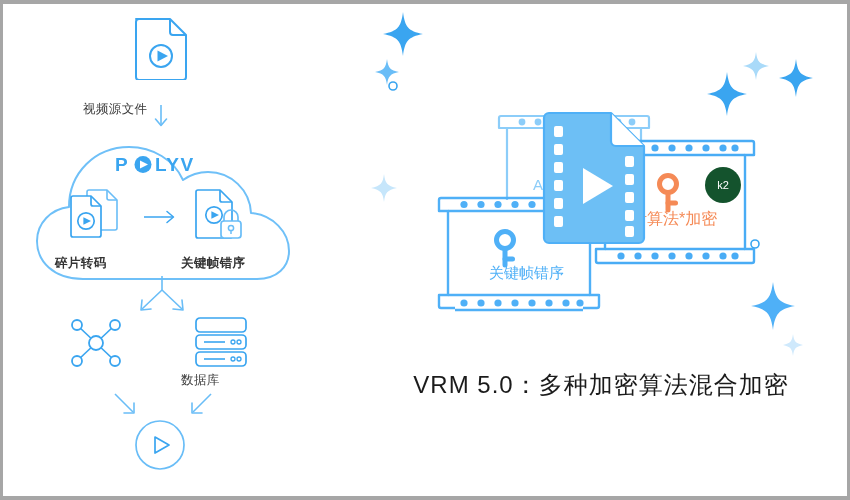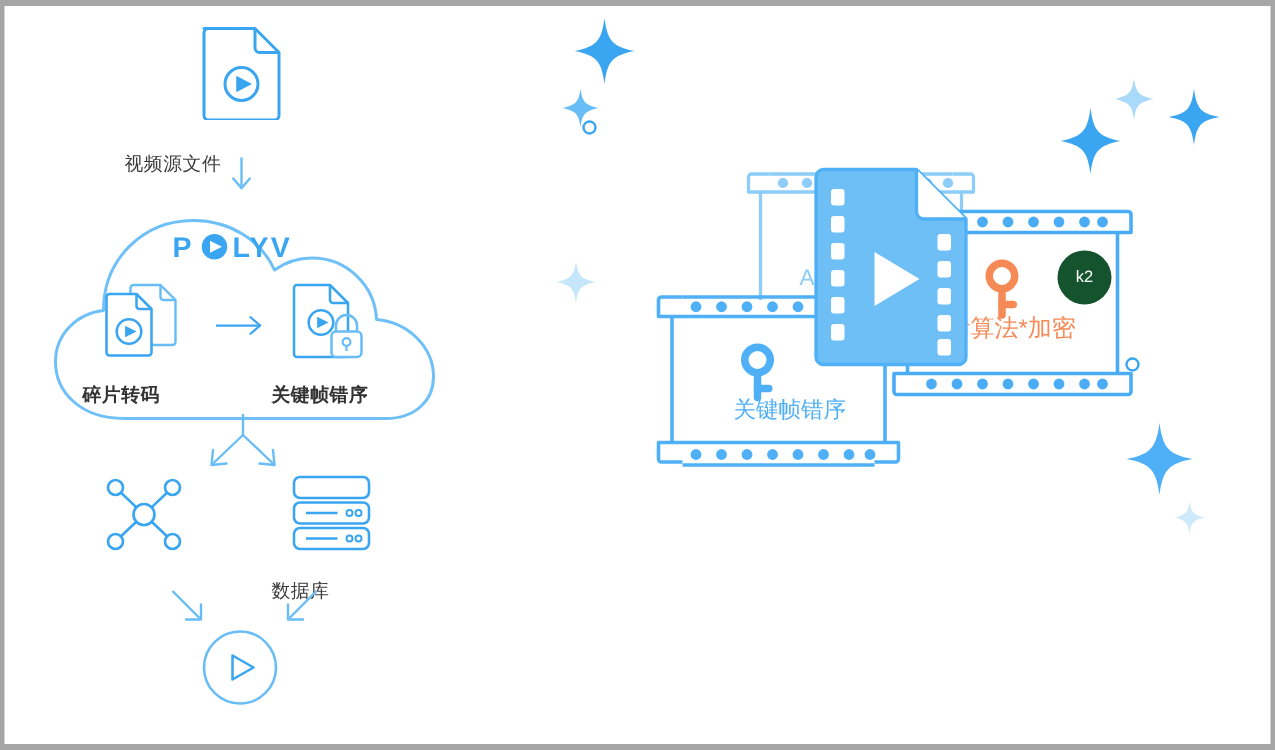--- a/index.html
+++ b/index.html
@@ -168,21 +168,21 @@
         <rect x="3" y="19" width="50" height="14" rx="4" fill="#fff" stroke="#3aa5f0" stroke-width="1.7"></rect>
         <rect x="3" y="36" width="50" height="14" rx="4" fill="#fff" stroke="#3aa5f0" stroke-width="1.7"></rect>
         <line x1="11" y1="26" x2="32" y2="26" stroke="#3aa5f0" stroke-width="1.6"></line>
         <line x1="11" y1="43" x2="32" y2="43" stroke="#3aa5f0" stroke-width="1.6"></line>
         <circle cx="40" cy="26" r="2" fill="none" stroke="#3aa5f0" stroke-width="1.3"></circle>
         <circle cx="46" cy="26" r="2" fill="none" stroke="#3aa5f0" stroke-width="1.3"></circle>
         <circle cx="40" cy="43" r="2" fill="none" stroke="#3aa5f0" stroke-width="1.3"></circle>
         <circle cx="46" cy="43" r="2" fill="none" stroke="#3aa5f0" stroke-width="1.3"></circle>
       </svg>
     </div>
-    <div class="abs lbl" style="left:178px;top:370px;width:80px;">数据库</div>
+    <div class="abs lbl" style="left:178px;top:356px;width:80px;">数据库</div>
 
     <div class="abs" style="left:100px;top:386px;">
       <svg width="120" height="34" viewBox="0 0 120 34">
         <path d="M12 4 L30 22" stroke="#69bdf7" stroke-width="1.6" fill="none"></path>
         <path d="M21 23 L31 23 L31 13" stroke="#69bdf7" stroke-width="1.6" fill="none" stroke-linecap="round" stroke-linejoin="round"></path>
         <path d="M108 4 L90 22" stroke="#69bdf7" stroke-width="1.6" fill="none"></path>
         <path d="M99 23 L89 23 L89 13" stroke="#69bdf7" stroke-width="1.6" fill="none" stroke-linecap="round" stroke-linejoin="round"></path>
       </svg>
     </div>
 
@@ -372,15 +372,16 @@
           <rect x="84" y="46" width="9" height="11" rx="2"></rect>
           <rect x="84" y="64" width="9" height="11" rx="2"></rect>
           <rect x="84" y="82" width="9" height="11" rx="2"></rect>
           <rect x="84" y="100" width="9" height="11" rx="2"></rect>
           <rect x="84" y="116" width="9" height="11" rx="2"></rect>
         </g>
         <path d="M42 58 L72 76 L42 94 z" fill="#ffffff"></path>
       </svg>
     </div>
 
+    <div id="title">VRM 5.0：多种加密算法混合加密</div>
   </div>
 
 </div>
 
 </body></html>

